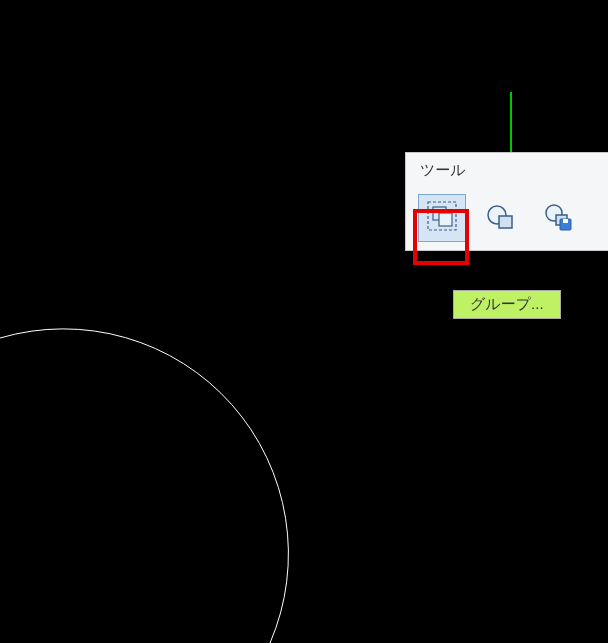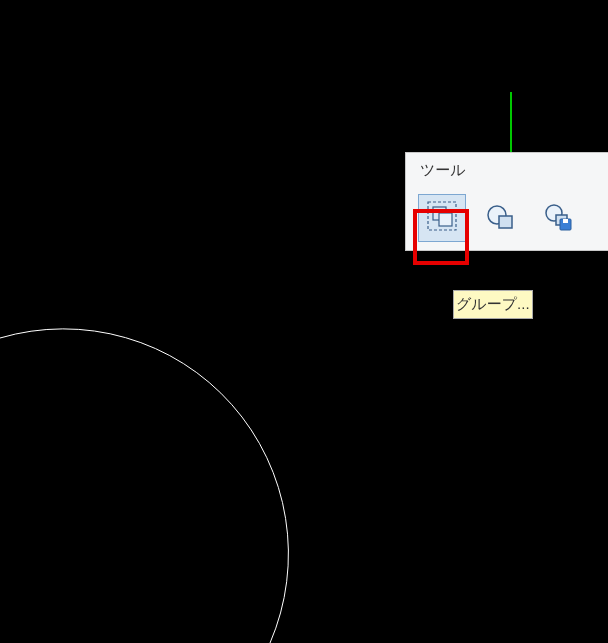--- a/index.html
+++ b/index.html
@@ -63,23 +63,23 @@
     }
     .highlight-box {
       position: absolute;
       border: 4px solid #e60000;
       pointer-events: none;
     }
     .tooltip {
       position: absolute;
       left: 453px;
       top: 290px;
-      background: #fef9c3;
+      background: #bef264;
       border: 1px solid #aaa;
-      padding: 4px 2px;
+      padding: 4px 16px;
       font-size: 15px;
       color: #333;
       white-space: nowrap;
     }
   </style>
 </head>
 <body>
 
 <div class="canvas">
   <svg width="608" height="643">

